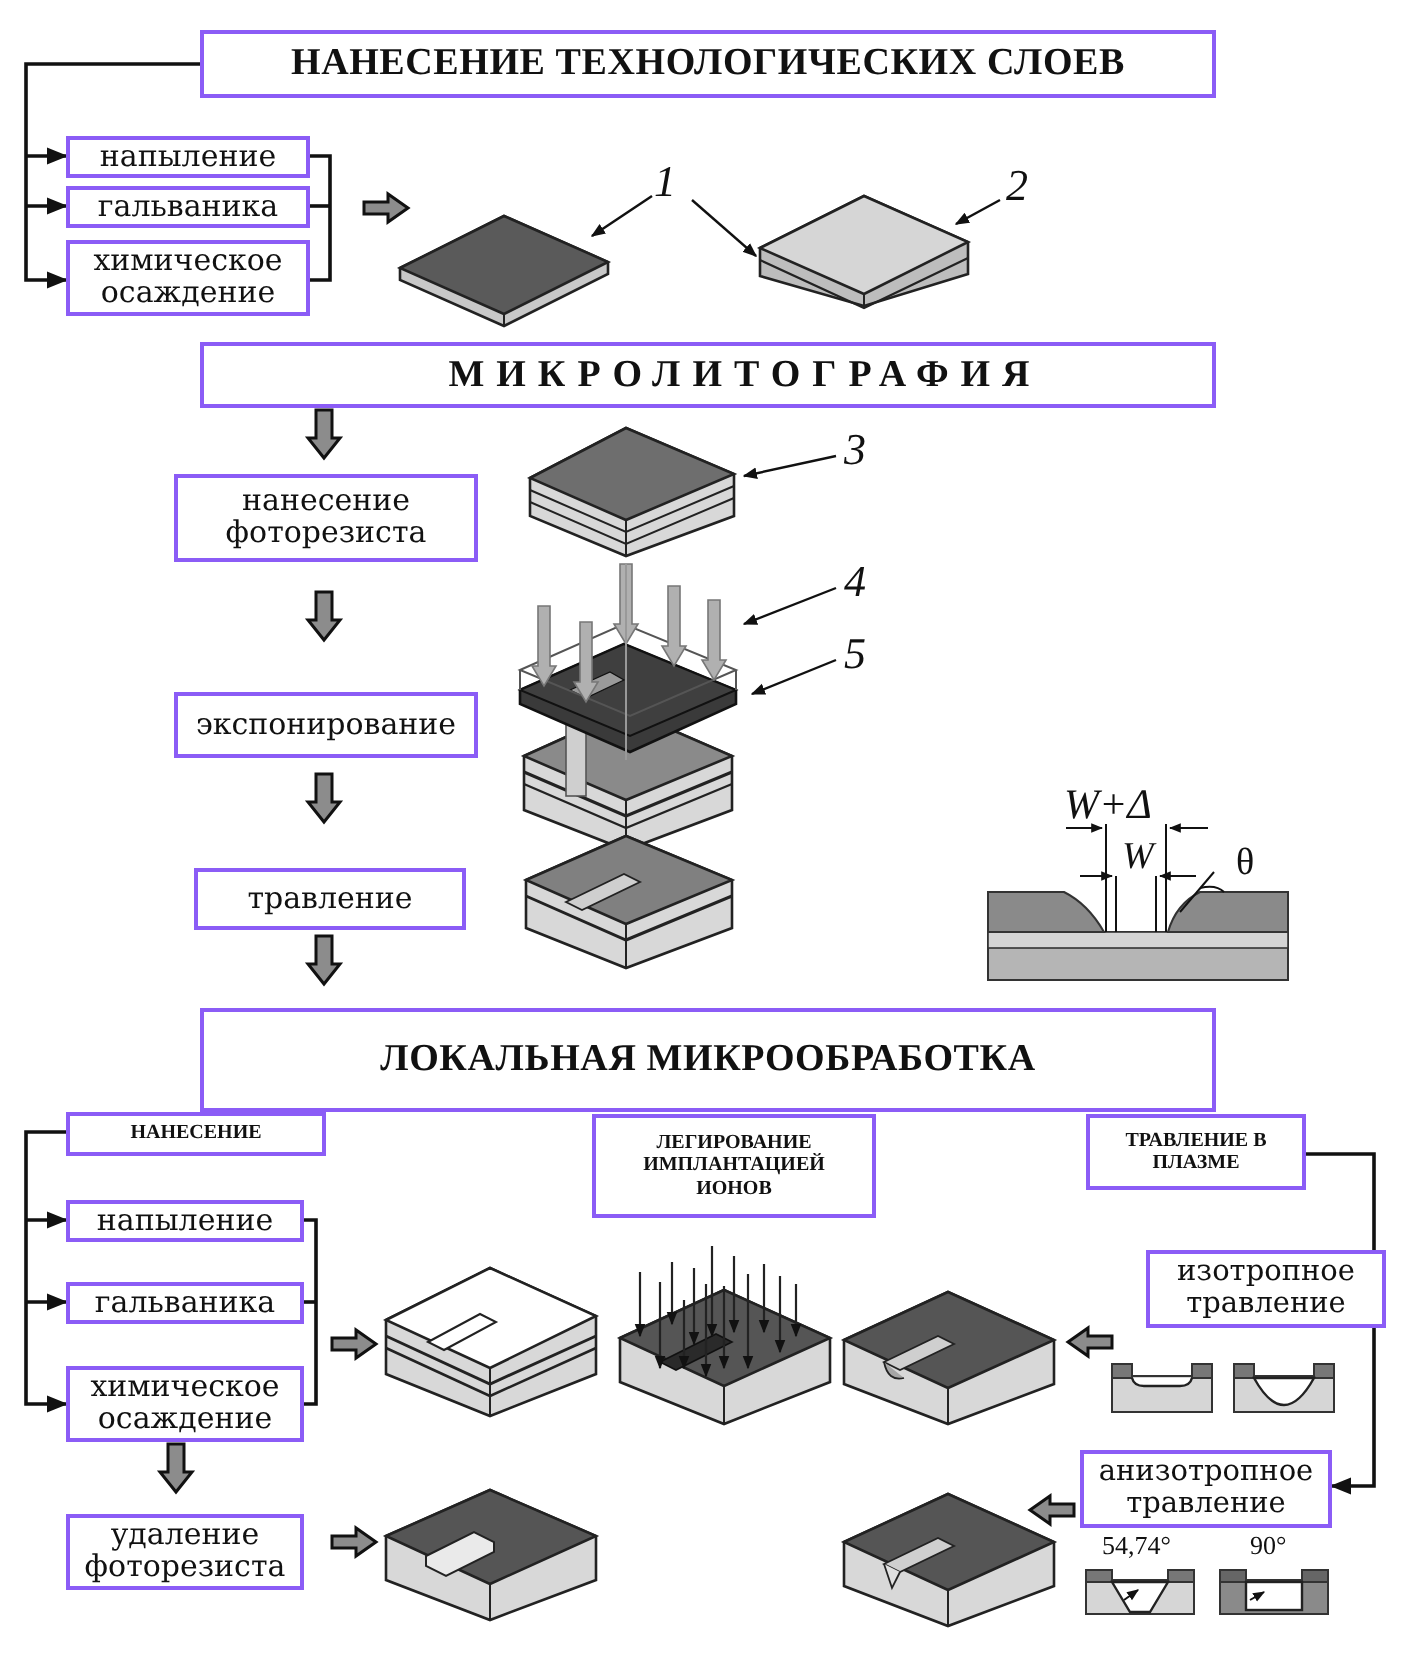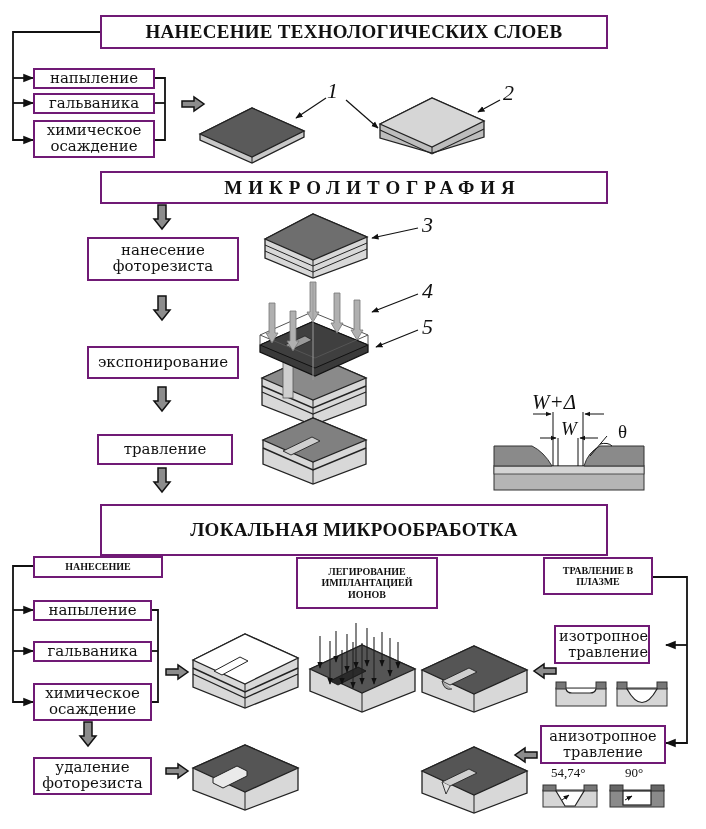--- a/index.html
+++ b/index.html
@@ -1,17 +1,17 @@
 <!DOCTYPE html>
 <html><head>
 <meta charset="utf-8">
 <style>
   html,body{margin:0;padding:0;background:#fff;}
   body{width:706px;height:829px;position:relative;overflow:hidden;font-family:"DejaVu Serif","Liberation Serif",serif;color:#111;}
-  .box{position:absolute;border:2px solid #701a75;background:#fff;box-sizing:border-box;display:flex;align-items:center;justify-content:center;text-align:center;line-height:1.05;}
+  .box{position:absolute;border:2px solid #8b5cf6;background:#fff;box-sizing:border-box;display:flex;align-items:center;justify-content:center;text-align:center;line-height:1.05;}
   .hdr{font-family:"Liberation Serif","DejaVu Serif",serif;font-weight:bold;font-size:19px;letter-spacing:0.3px;}
   .hdr.spaced{letter-spacing:6px;padding-left:37px;}
   .sub{font-family:"Liberation Serif",serif;font-weight:bold;font-size:10px;line-height:1.15;}
   .lbl{font-size:15px;font-family:"DejaVu Serif",serif;}
   .lbl-sm{font-size:14.5px;font-family:"DejaVu Serif",serif;}
   .num{position:absolute;font-family:"Liberation Serif",serif;font-style:italic;font-size:22px;}
   .tx{position:absolute;font-family:"Liberation Serif",serif;}
   svg.layer{position:absolute;left:0;top:0;}
 </style>
 </head>
@@ -264,16 +264,16 @@
 <div class="box hdr" style="left:100px;top:504px;width:508px;height:52px;">ЛОКАЛЬНАЯ МИКРООБРАБОТКА</div>
 <div class="box sub" style="left:33px;top:556px;width:130px;height:22px;">НАНЕСЕНИЕ</div>
 <div class="box sub" style="left:296px;top:557px;width:142px;height:52px;padding:0 8px;">ЛЕГИРОВАНИЕ ИМПЛАНТАЦИЕЙ ИОНОВ</div>
 <div class="box sub" style="left:543px;top:557px;width:110px;height:38px;padding:0 10px;">ТРАВЛЕНИЕ В ПЛАЗМЕ</div>
 
 <div class="box lbl" style="left:33px;top:600px;width:119px;height:21px;">напыление</div>
 <div class="box lbl" style="left:33px;top:641px;width:119px;height:21px;">гальваника</div>
 <div class="box lbl" style="left:33px;top:683px;width:119px;height:38px;">химическое осаждение</div>
 <div class="box lbl" style="left:33px;top:757px;width:119px;height:38px;">удаление фоторезиста</div>
 
-<div class="box lbl-sm" style="left:554px;top:625px;width:96px;height:39px;text-align:right;">изотропное травление</div>
+<div class="box lbl-sm" style="left:573px;top:625px;width:120px;height:39px;">изотропное травление</div>
 <div class="box lbl-sm" style="left:540px;top:725px;width:126px;height:39px;">анизотропное травление</div>
 <div class="tx" style="left:551px;top:765px;font-size:13px;">54,74°</div>
 <div class="tx" style="left:625px;top:765px;font-size:13px;text-align:center;">90°</div>
 
 </body></html>

